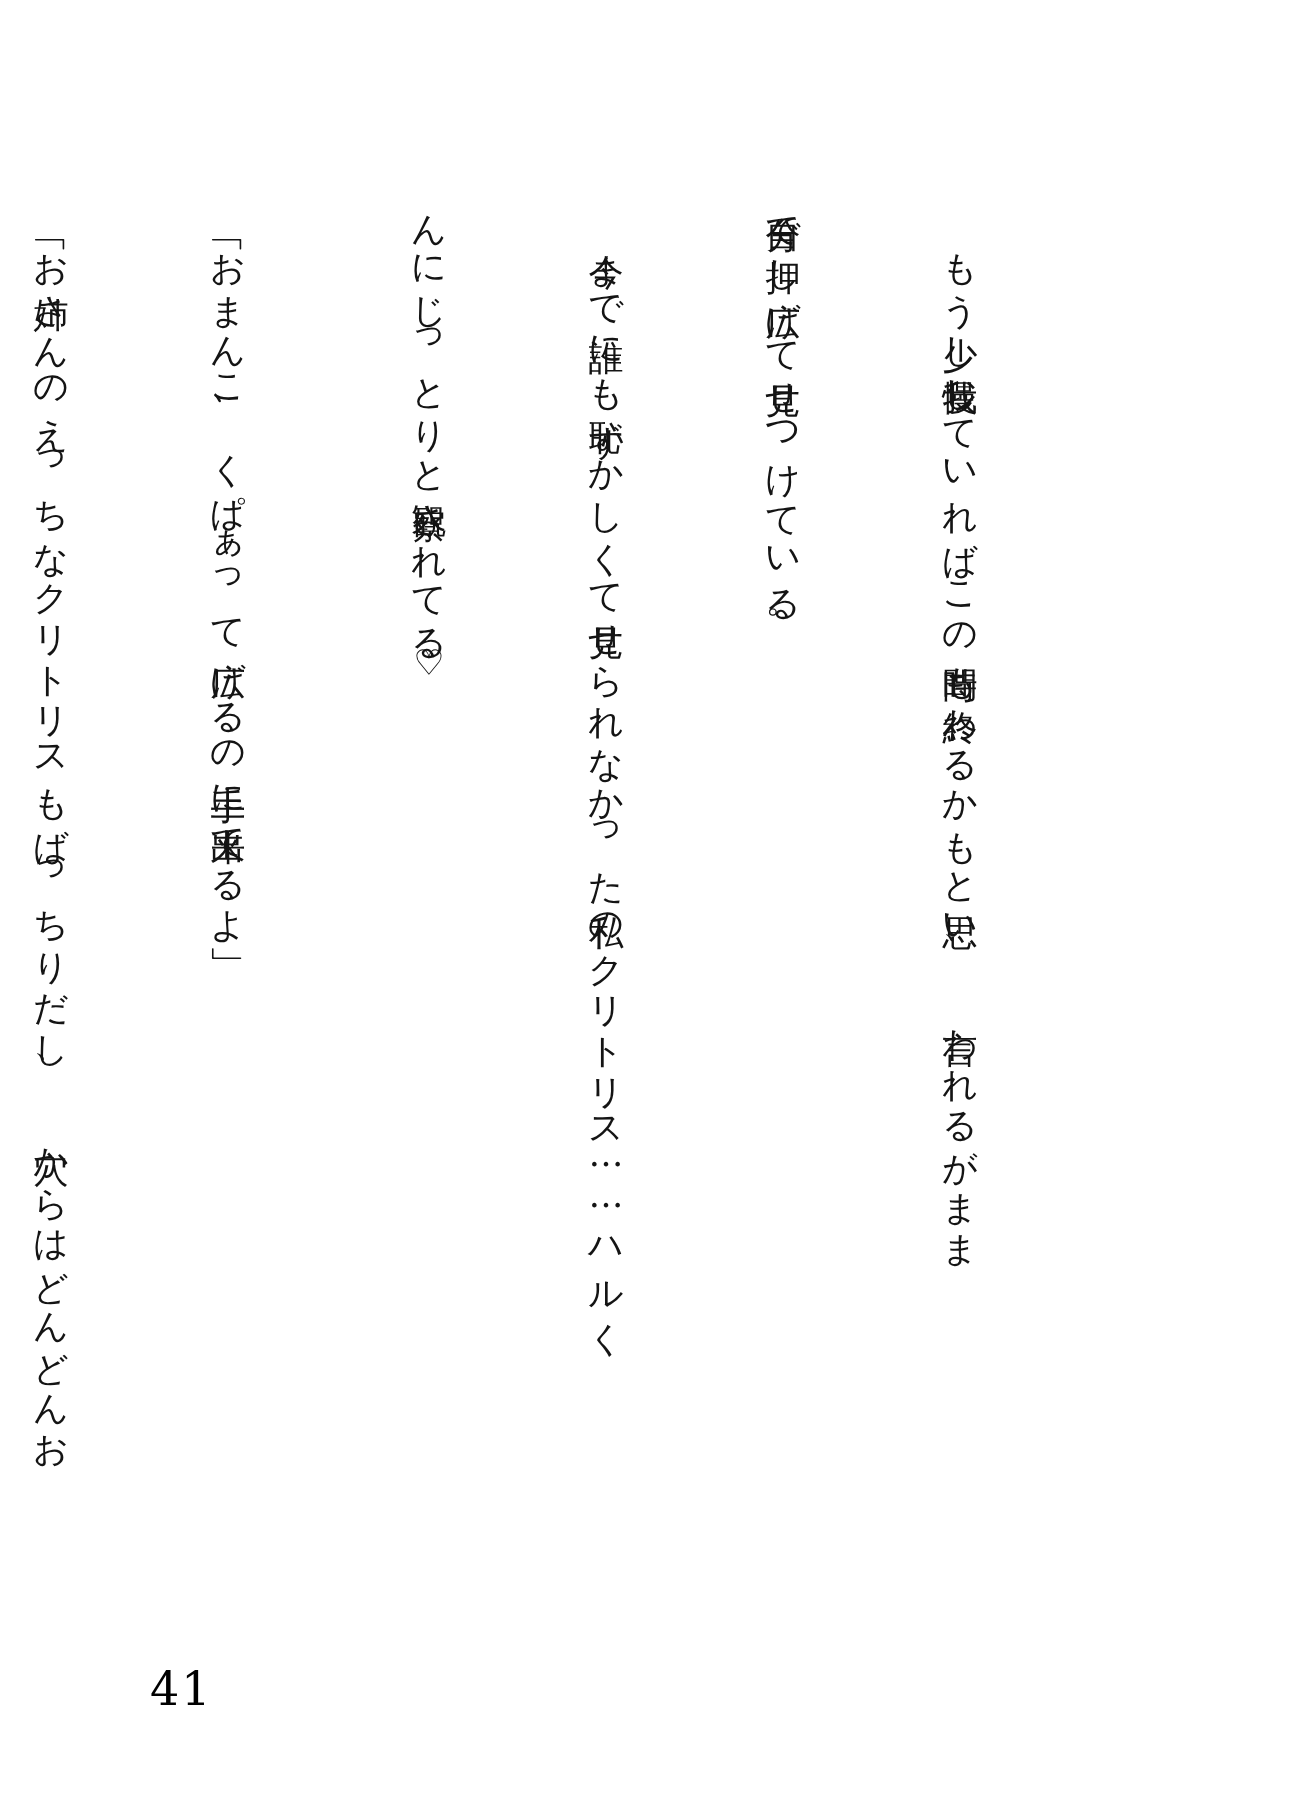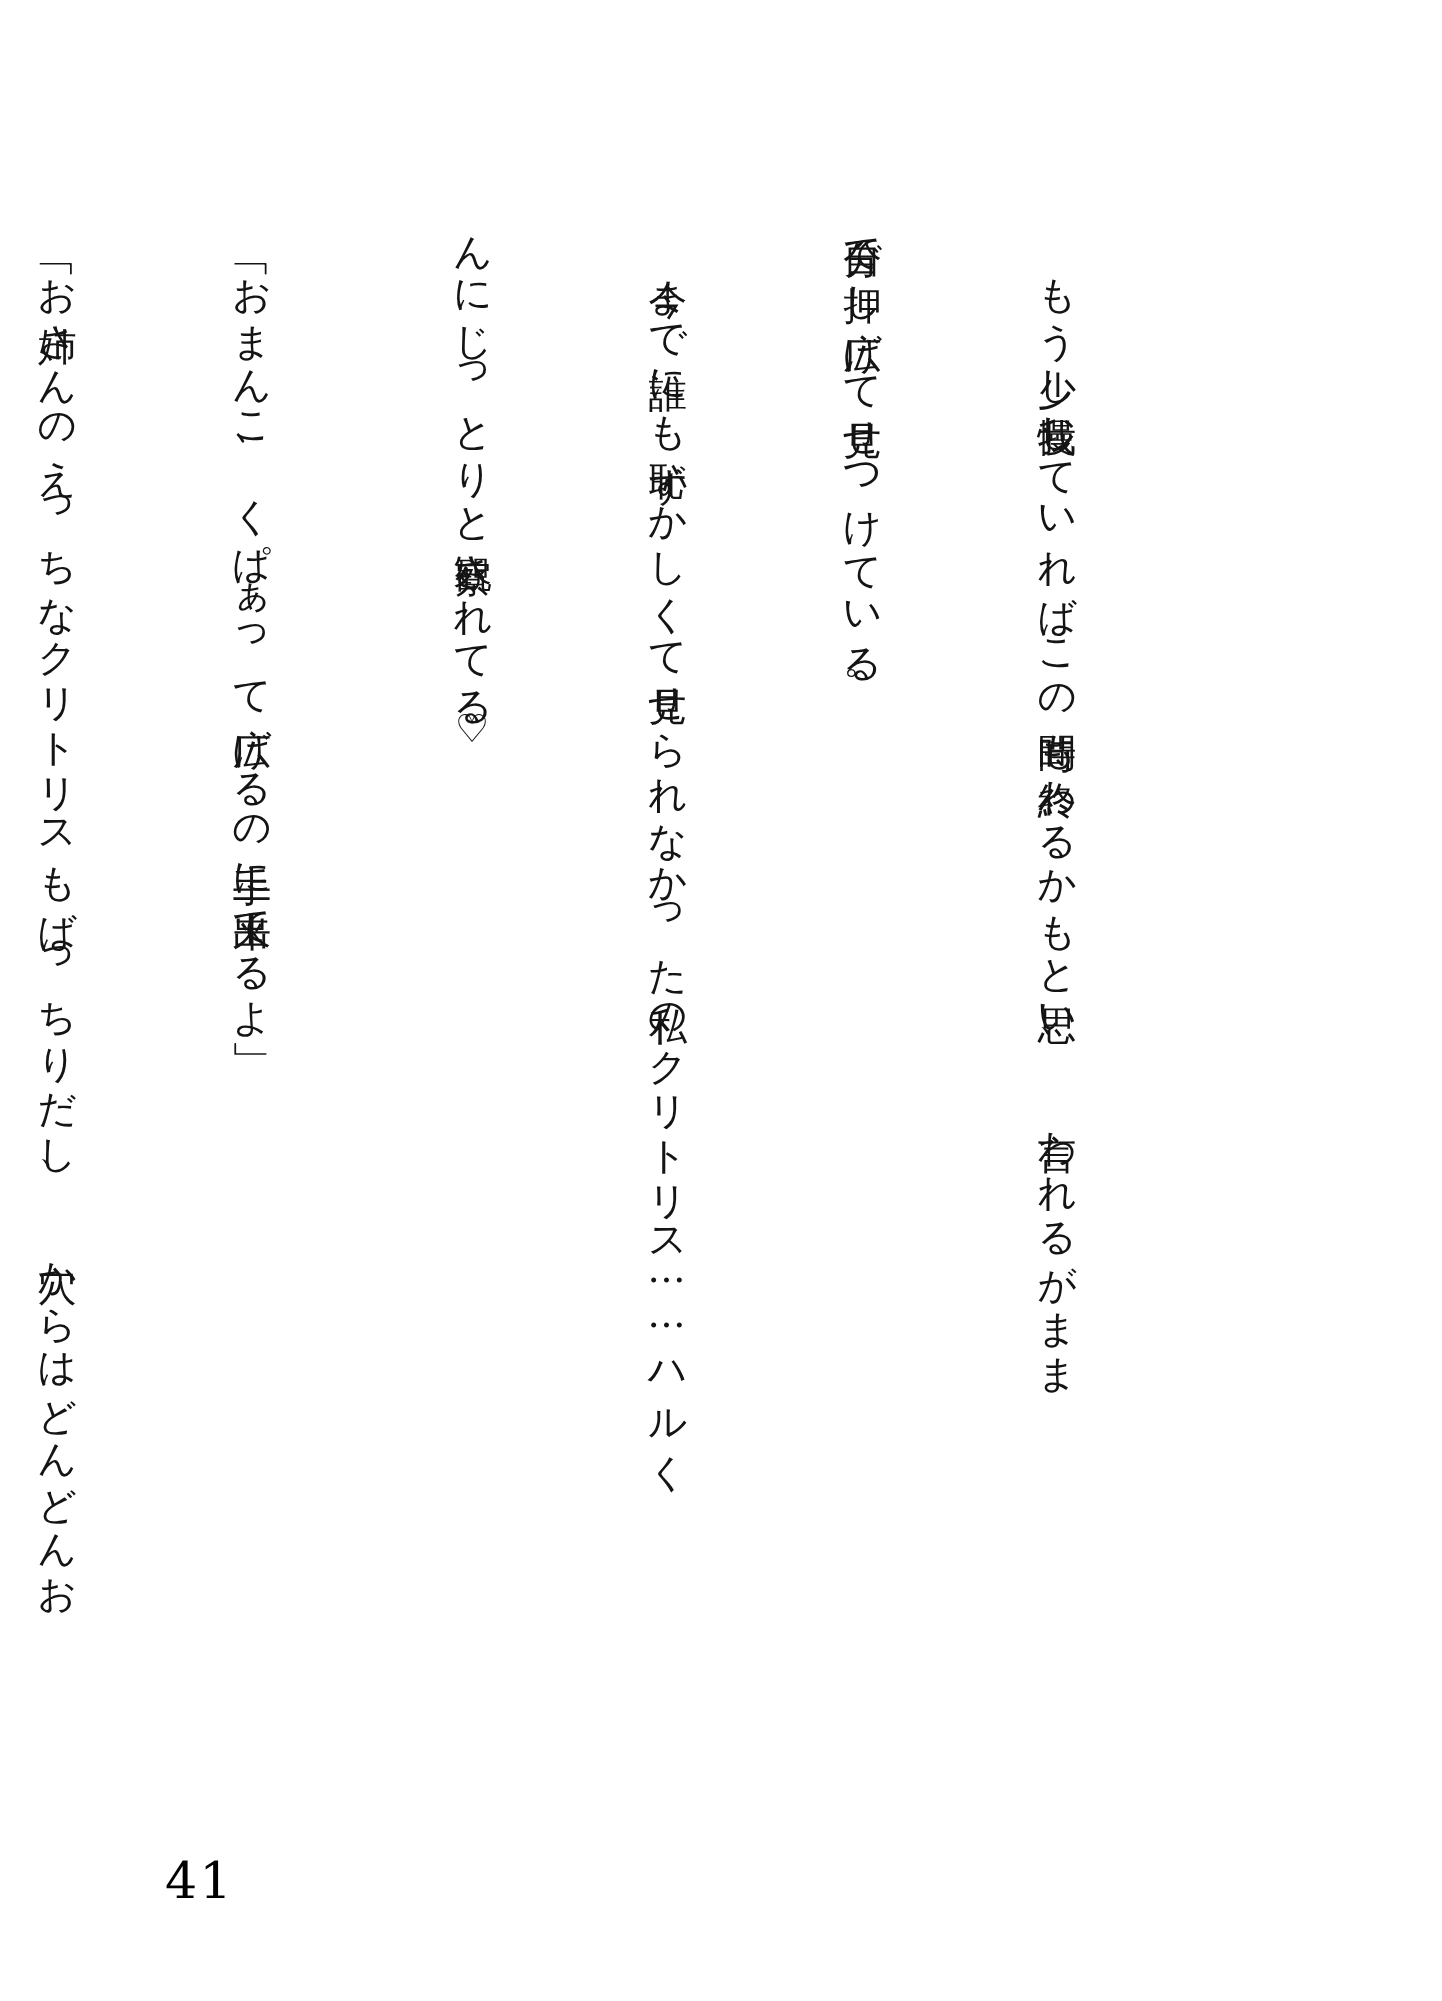--- a/index.html
+++ b/index.html
@@ -41,21 +41,20 @@
   .gap-before {
     margin-right: 24px;
   }
   .page-number {
     position: absolute;
     left: 150px;
     top: 1662px;
     font-size: 46px;
     letter-spacing: 2px;
     color: #000000;
-    margin-top: 20px;
   }
 </style>
 </head>
 <body>
 
 <div class="page">
 
   <main class="text-block">
     <p class="line indent">もう少し我慢していればこの時間も終わるかもと思い、　言われるがまま</p>
     <p class="line">自分で押し広げて見せつけている。</p>

